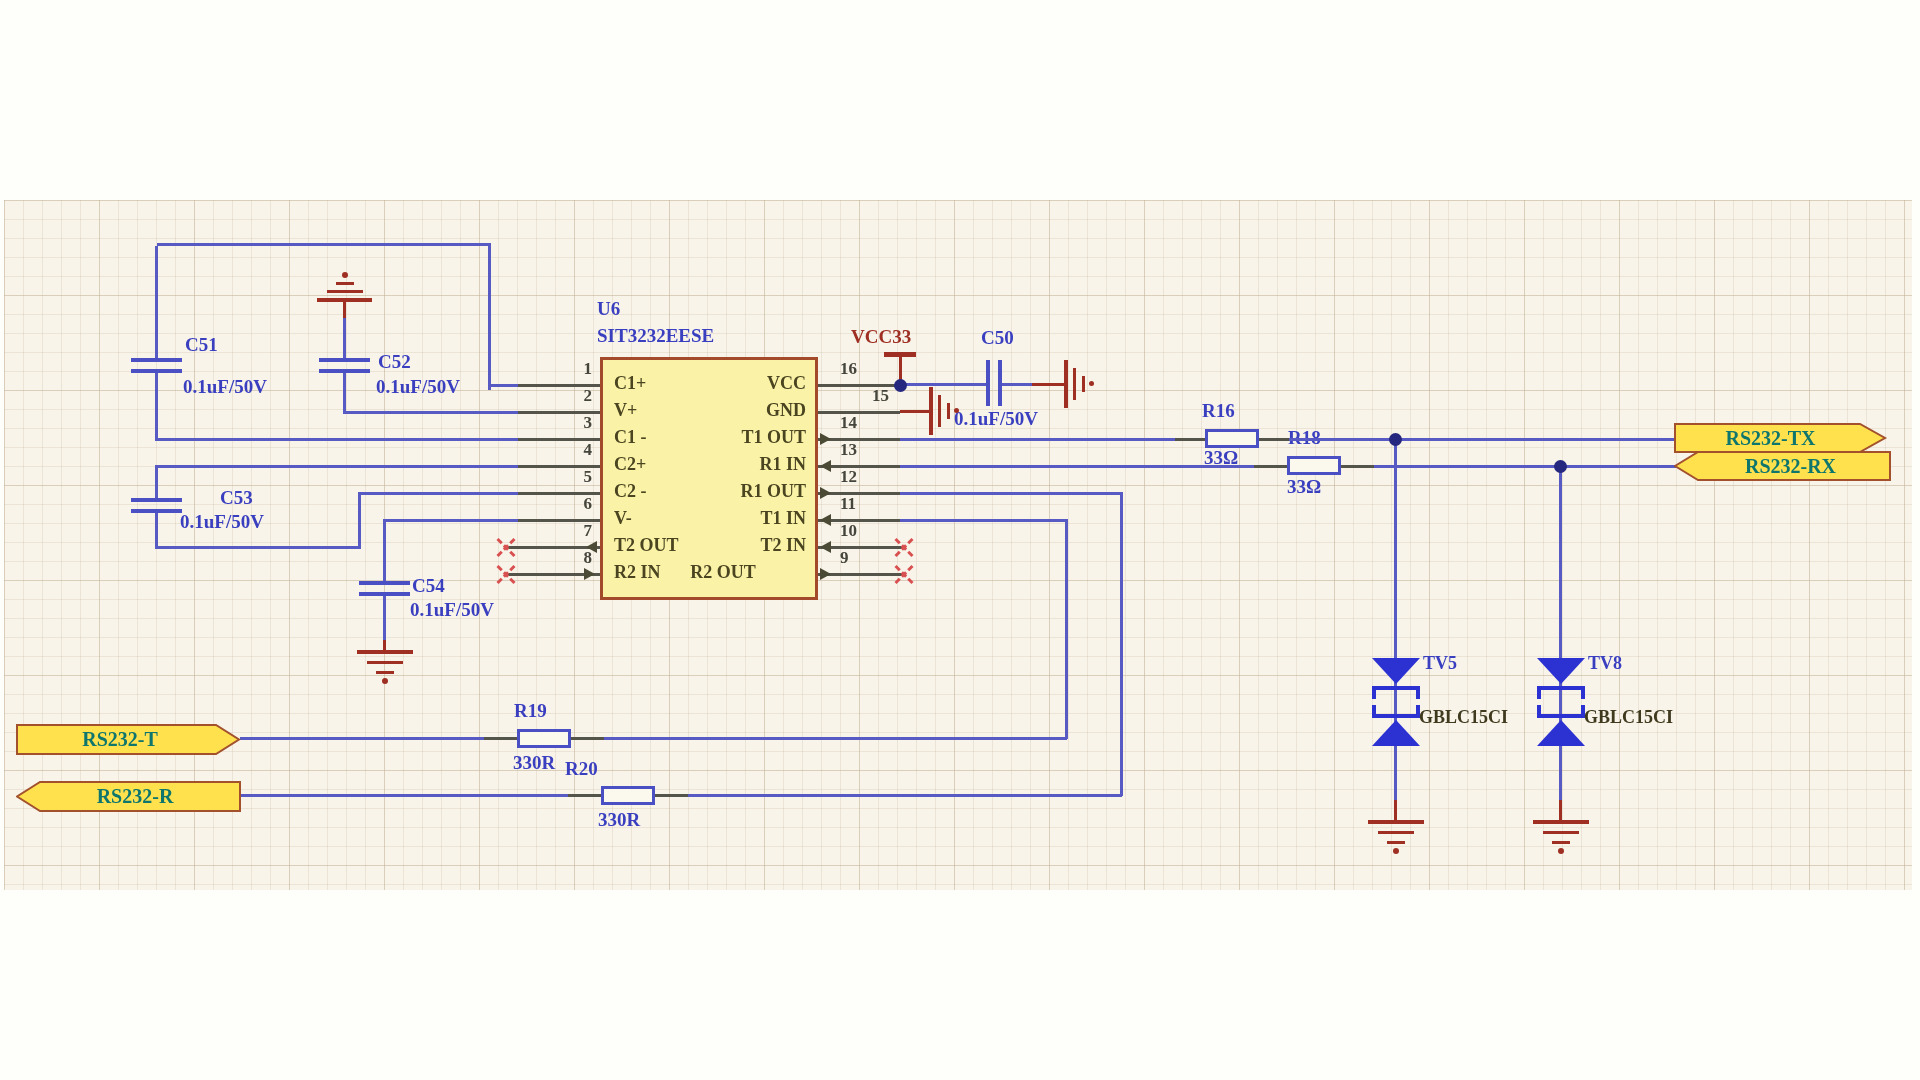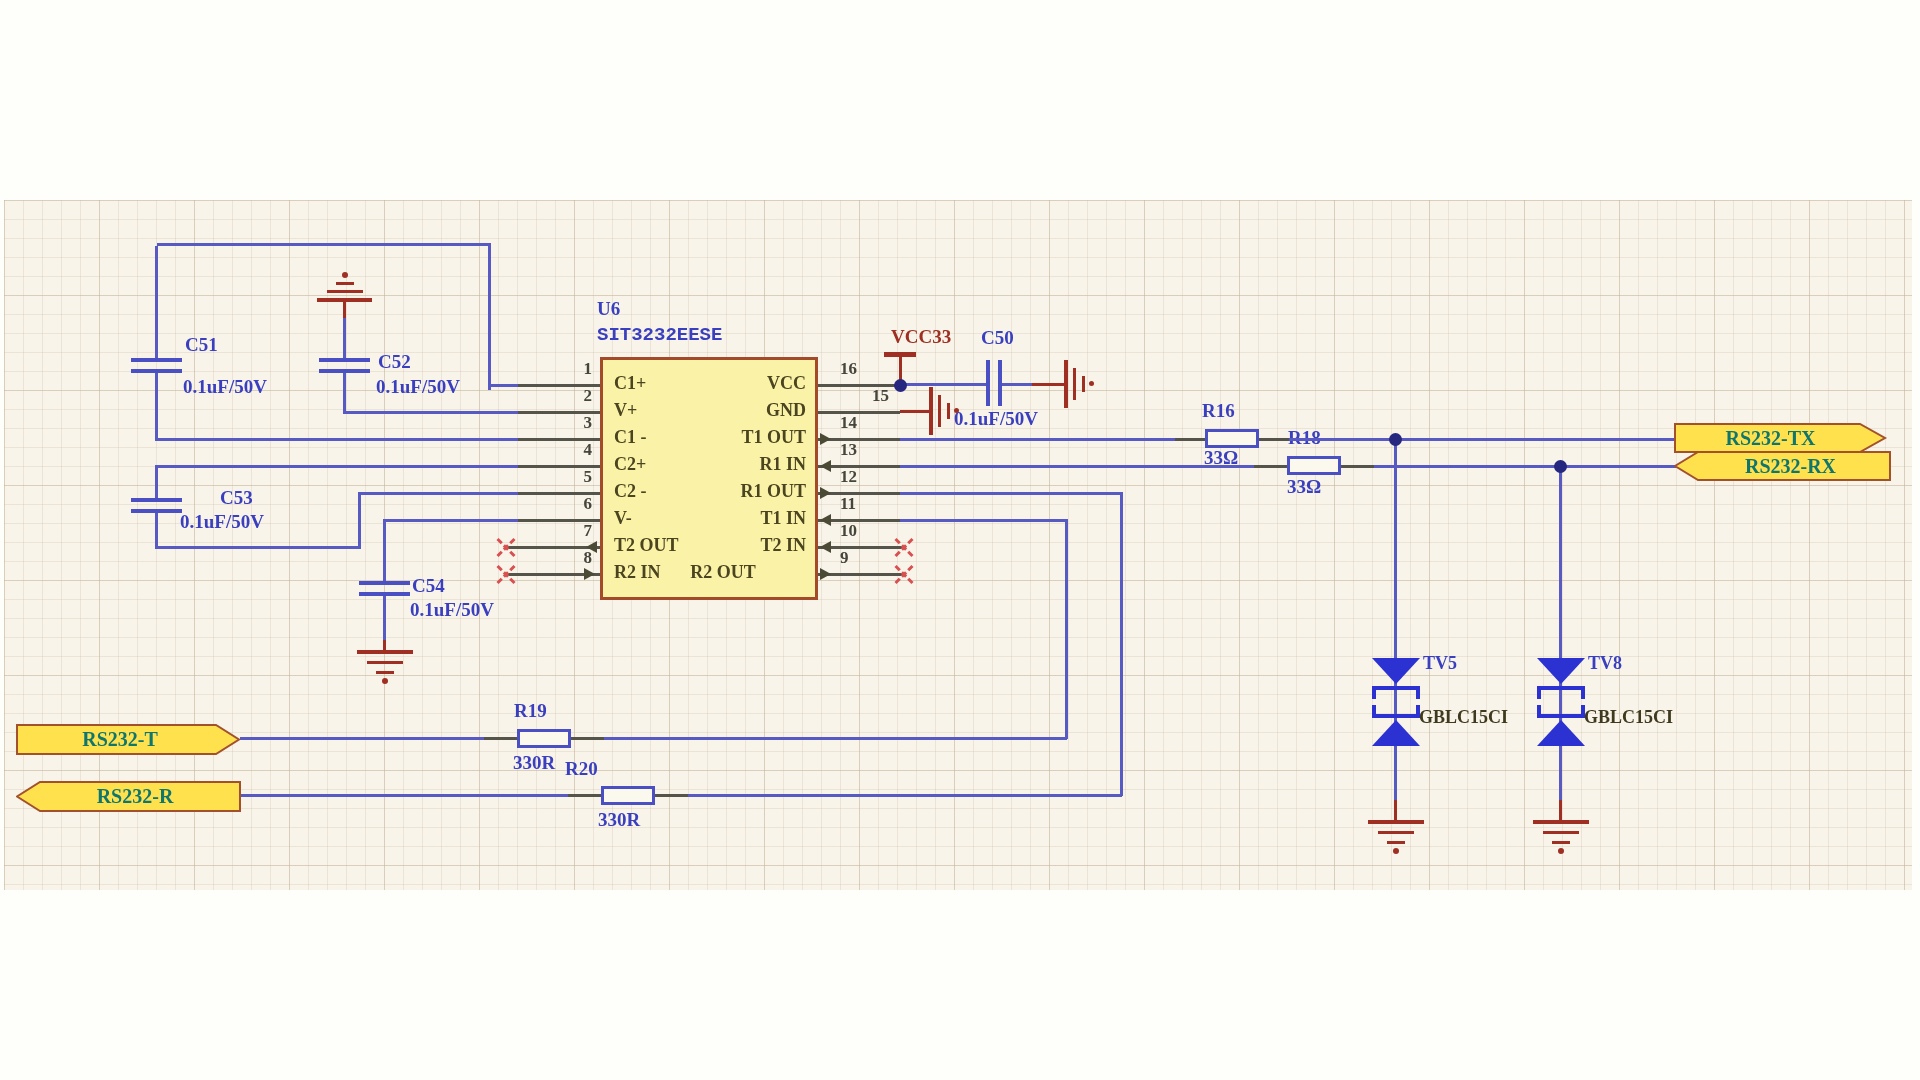--- a/index.html
+++ b/index.html
@@ -139,21 +139,21 @@
       <div class="x1"></div>
       <div class="x2"></div>
     </div>
   <div class="xmark" style="left:892px;top:562px;">
       <div class="x1"></div>
       <div class="x2"></div>
     </div>
 
   <div class="chipbox"></div>
   <div class="lbl" style="left:597px;top:299px;">U6</div>
-  <div class="lbl" style="left:597px;top:326px;font-family:Liberation Mono, monospace;">SIT3232EESE</div>
+  <div class="lbl" style="left:597px;top:326px;">SIT3232EESE</div>
 
   <div class="pname" style="left:614px;top:374px;">C1+</div>
   <div class="pname" style="left:614px;top:401px;">V+</div>
   <div class="pname" style="left:614px;top:428px;text-align:center;">C1 -</div>
   <div class="pname" style="left:614px;top:455px;">C2+</div>
   <div class="pname" style="left:614px;top:482px;">C2 -</div>
   <div class="pname" style="left:614px;top:509px;">V-</div>
   <div class="pname" style="left:614px;top:536px;">T2 OUT</div>
   <div class="pname" style="left:614px;top:563px;">R2 IN</div>
 
@@ -269,21 +269,21 @@
     <div class="thook" style="left:1537px;top:705px;"></div>
     <div class="thook" style="left:1581px;top:705px;"></div>
     <div class="tbar" style="left:1537px;top:714px;"></div>
     <div class="tvs-part tri-up" style="left:1537px;top:720px;"></div>
     <div class="lbl" style="left:1588px;top:654px;font-size:18px;">TV8</div>
     <div class="lbl" style="left:1584px;top:708px;font-size:18px;color:#3F3A1E;">GBLC15CI</div>
   </div>
 
   <div>
     <div class="gbar" style="left:884px;top:352px;width:32px;height:5px;"></div>
-    <div class="lbl pwr" style="left:851px;top:327px;margin-left:40px;">VCC33</div>
+    <div class="lbl pwr" style="left:851px;top:327px;">VCC33</div>
   </div>
 
   <div>
     <div class="gdot" style="left:342px;top:272px;"></div>
     <div class="gbar" style="left:336px;top:282px;width:18px;height:3px;"></div>
     <div class="gbar" style="left:327px;top:290px;width:36px;height:3px;"></div>
     <div class="gbar" style="left:317px;top:298px;width:55px;height:4px;"></div>
   </div>
 
   <div>

